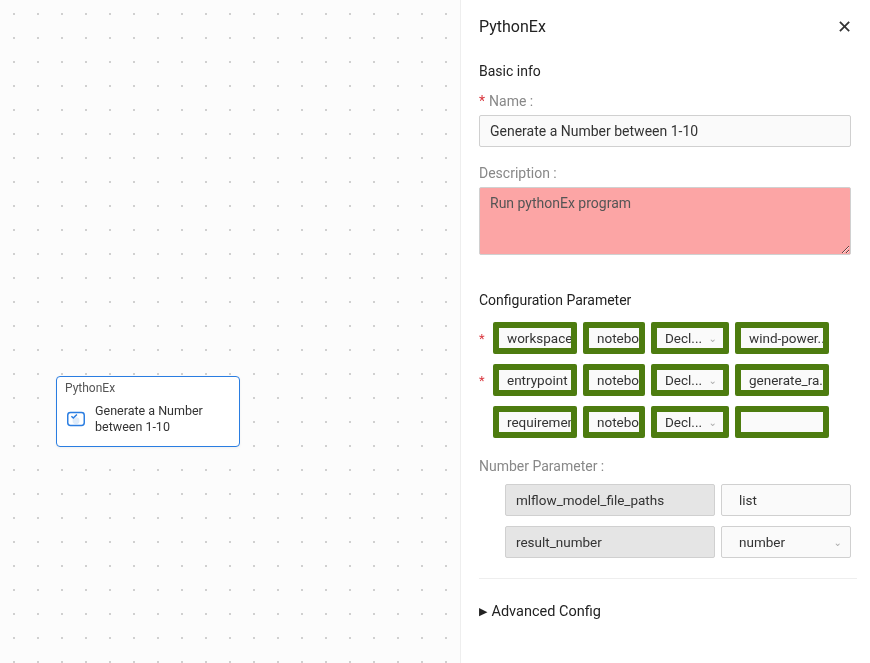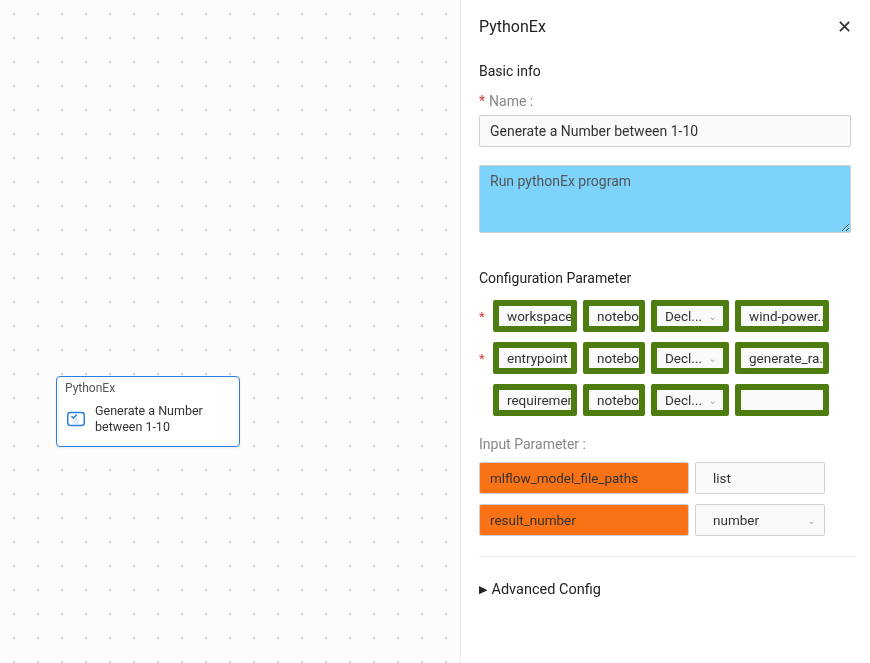--- a/index.html
+++ b/index.html
@@ -111,21 +111,21 @@
     font-size: 14px;
     color: #333;
     border-radius: 2px;
     font-family: inherit;
   }
   .textarea {
     width: 100%;
     max-width: 372px;
     height: 68px;
     border: 1px solid #d0d0d0;
-    background: #7dd3fc;
+    background: #fca5a5;
     padding: 7px 10px;
     font-size: 14px;
     color: #555;
     border-radius: 2px;
     resize: both;
     font-family: inherit;
   }
   .field-block { margin-bottom: 18px; }
   .field-block-lg { margin-bottom: 34px; }
   .sub-label {
@@ -178,30 +178,31 @@
     font-size: 10px;
     pointer-events: none;
   }
   .out-row {
     display: flex;
     gap: 6px;
     margin-bottom: 10px;
   }
   .out-name {
     border: 1px solid #d0d0d0;
-    background: #f97316;
+    background: #e5e5e5;
     padding: 6px 10px;
     font-size: 13.5px;
     border-radius: 2px;
     width: 210px;
     height: 32px;
     display: flex;
     align-items: center;
     overflow: hidden;
     text-overflow: ellipsis;
+    margin-left: 26px;
   }
   .out-type {
     border: 1px solid #d0d0d0;
     background: #fafafa;
     padding: 6px 17px;
     font-size: 13.5px;
     border-radius: 2px;
     width: 130px;
     height: 32px;
     display: flex;
@@ -264,20 +265,21 @@
   </div>
 
   <div class="section-title">Basic info</div>
 
   <div class="field-block">
     <label class="field-label required">Name :</label>
     <input class="text-input" value="Generate a Number between 1-10" style="">
   </div>
 
   <div class="field-block-lg">
+    <label class="field-label">Description :</label>
     <textarea class="textarea" style="">Run pythonEx program</textarea>
   </div>
 
   <div class="section-title">Configuration Parameter</div>
 
 
   <div class="param-row">
     <span class="req-mark">*</span>
     <div class="cell name">workspace</div>
     <div class="cell type">noteboo</div>
@@ -303,21 +305,21 @@
     <span class="req-mark empty">*</span>
     <div class="cell name">requiremen</div>
     <div class="cell type">noteboo</div>
     <div class="cell sel">
       <span>Decl...</span>
       <span class="chev">⌄</span>
     </div>
     <div class="cell val"></div>
   </div>
 
-  <div class="sub-label" style="margin-top:20px">Input Parameter :</div>
+  <div class="sub-label" style="margin-top:20px">Number Parameter :</div>
 
   <div class="out-row">
     <div class="out-name">mlflow_model_file_paths</div>
     <div class="out-type">list</div>
   </div>
 
   <div class="out-row">
     <div class="out-name">result_number</div>
     <div class="out-type has-chev">
       <span>number</span>

